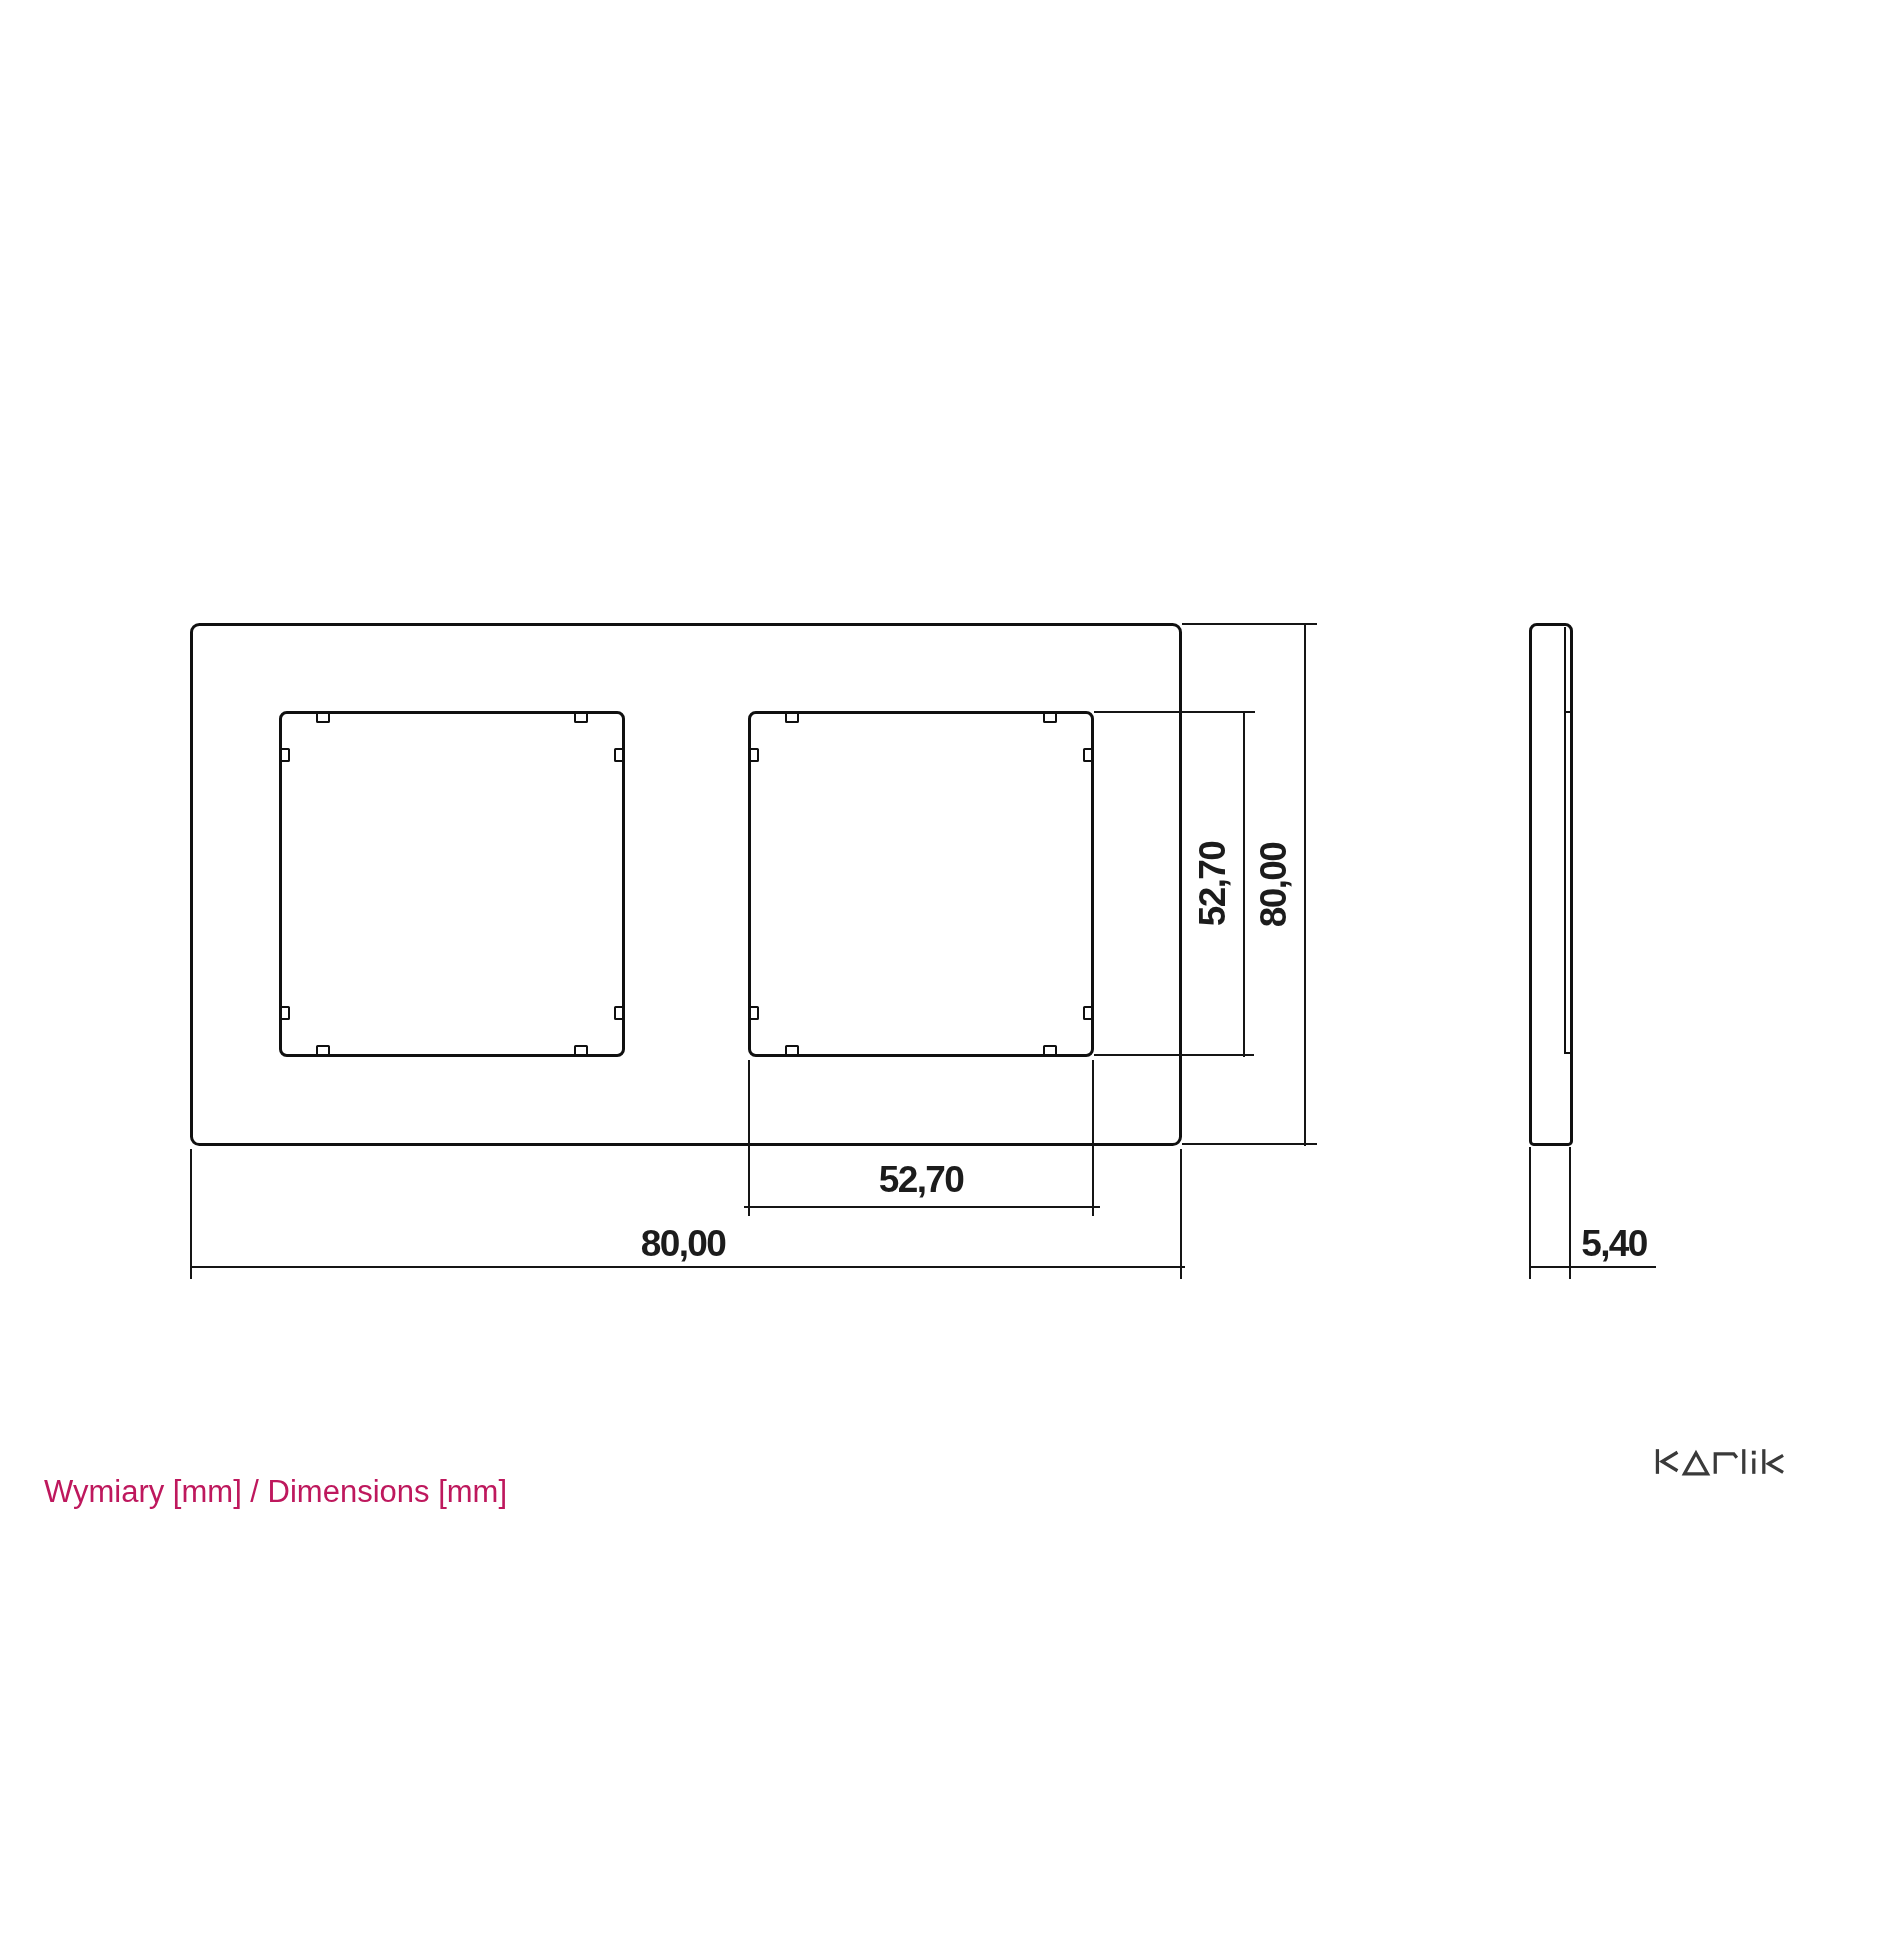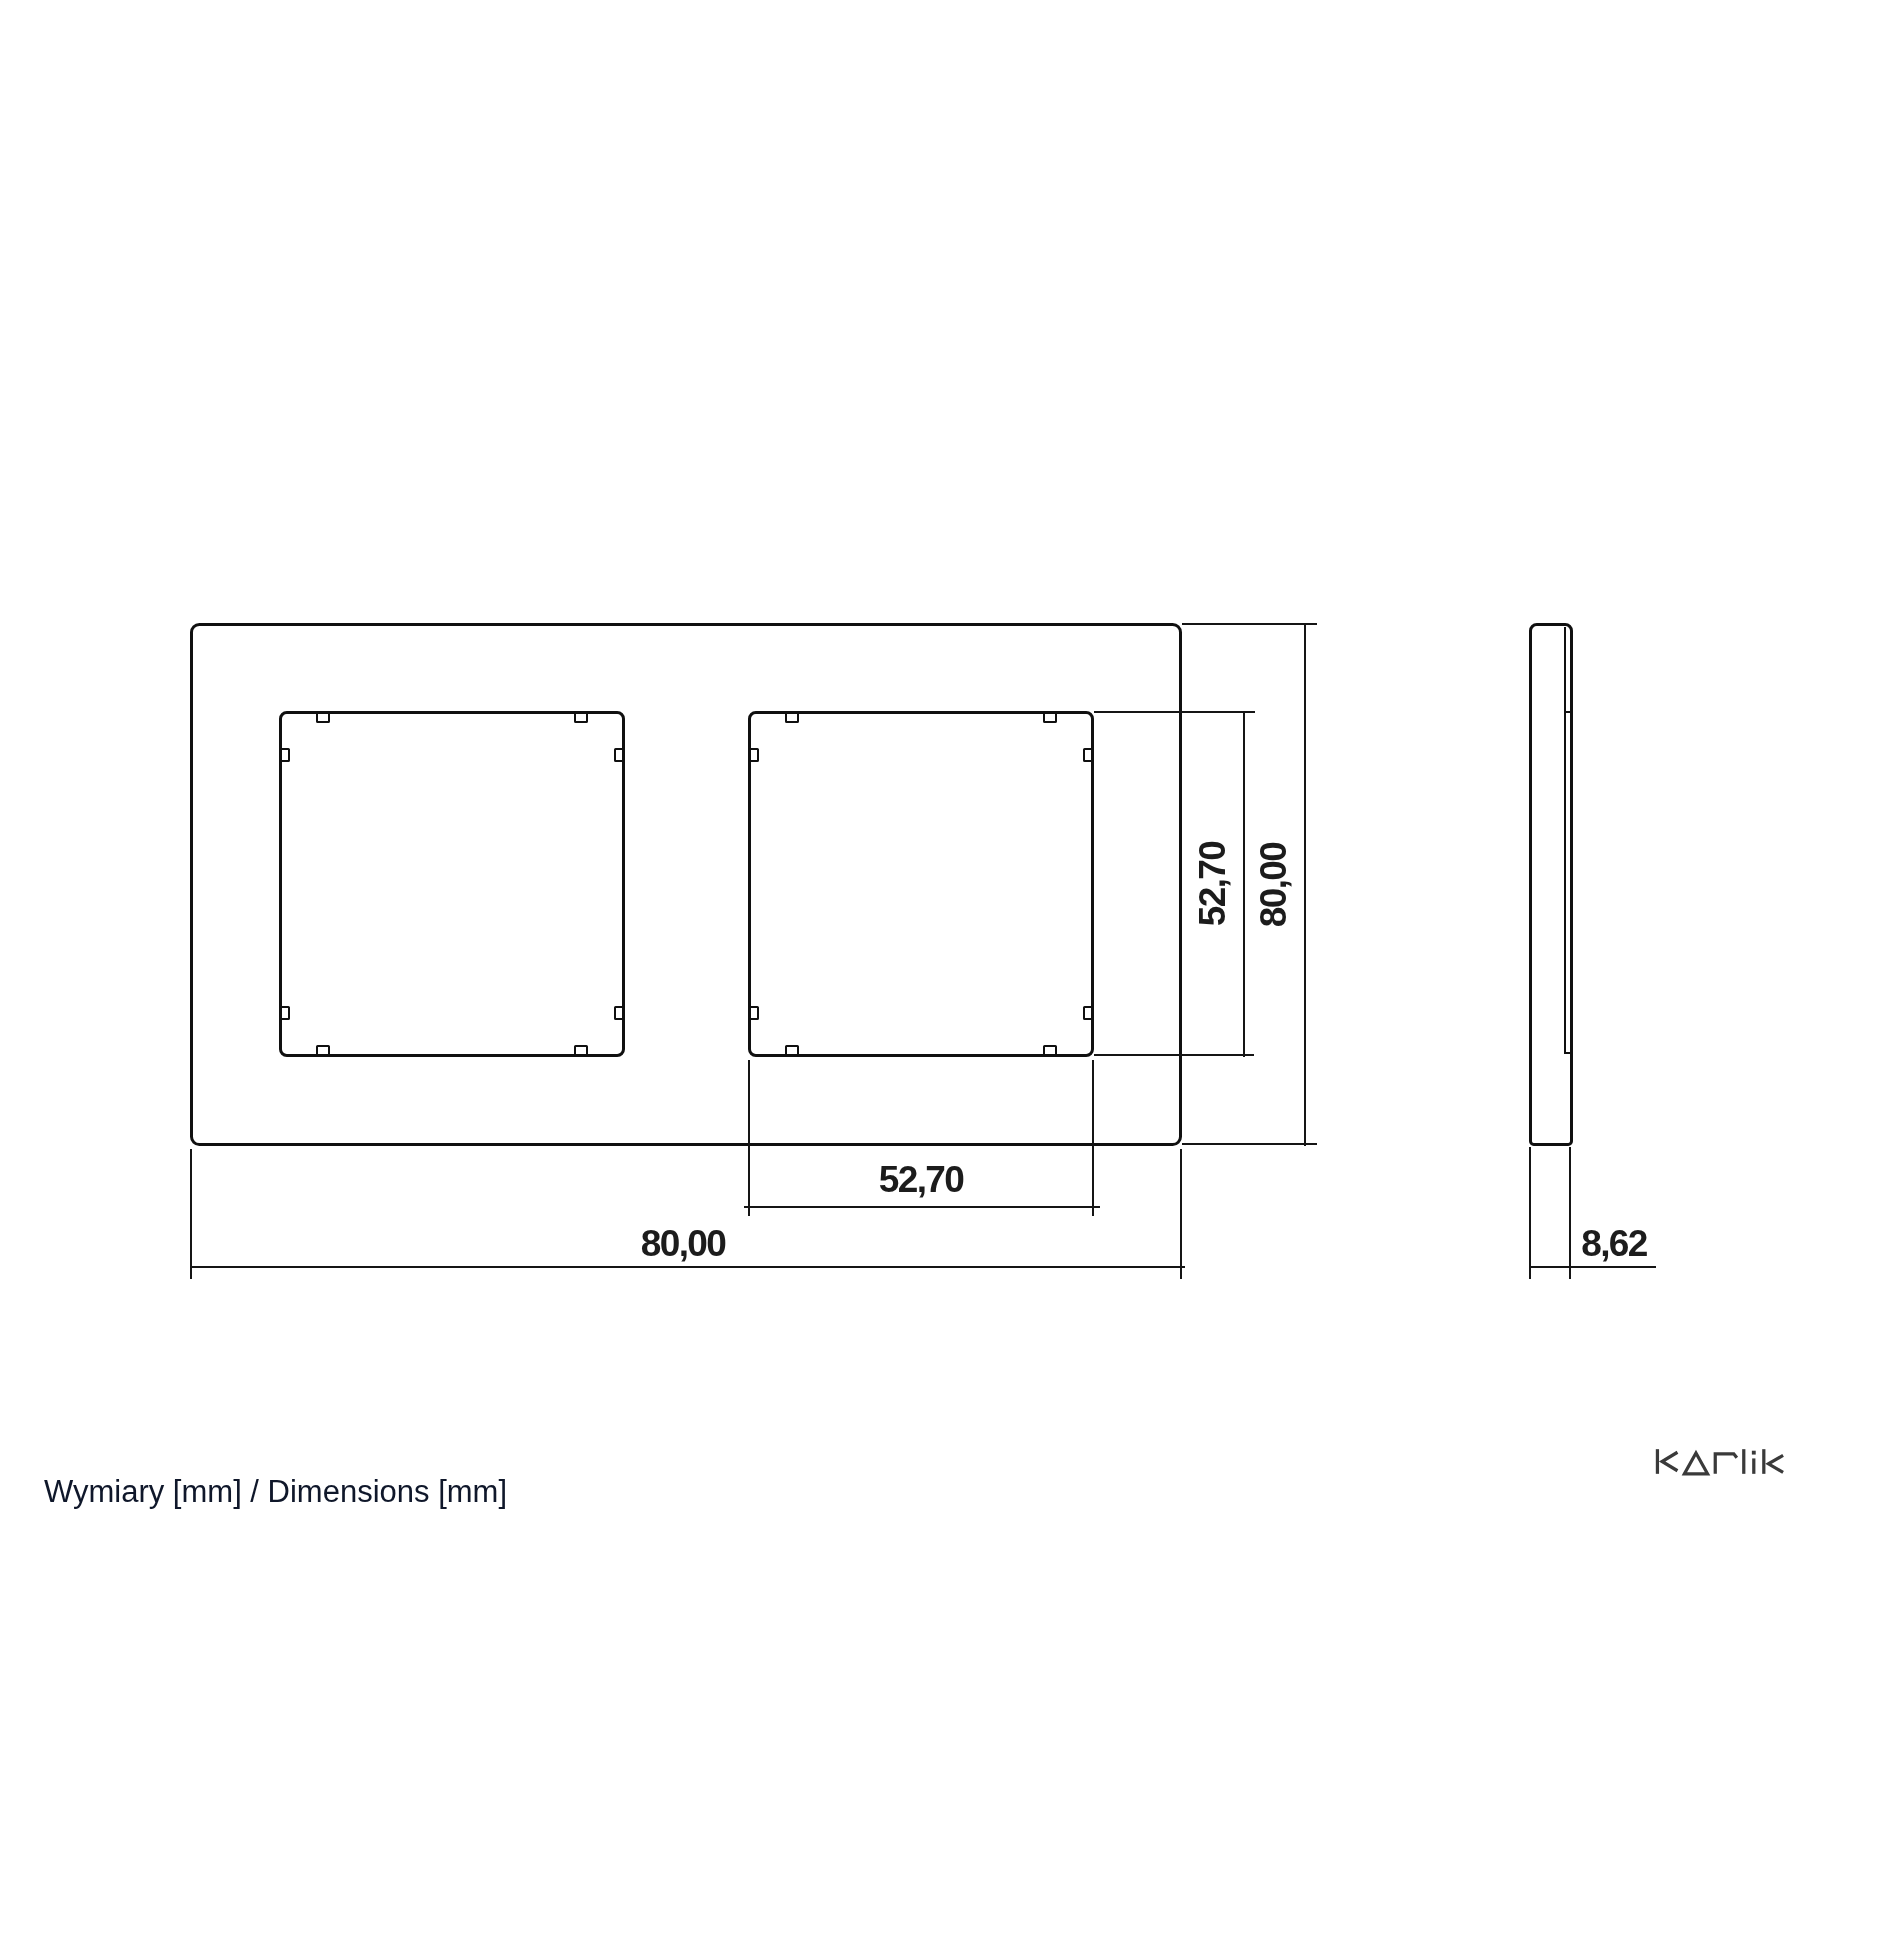--- a/index.html
+++ b/index.html
@@ -28,21 +28,21 @@
   
   .dline{position:absolute;background:#151515;}
   
   .dim{
     position:absolute;color:#1c1c1c;font-weight:bold;font-size:37px;line-height:1;
     letter-spacing:-1.6px;text-align:center;white-space:nowrap;
   }
   .dim.h{width:156px;}
   .dim.vert{transform:translate(-50%,-50%) rotate(-90deg);transform-origin:center;}
   .footer-note{
-    position:absolute;left:44px;top:1474px;font-size:31px;color:#0f172a;
+    position:absolute;left:44px;top:1474px;font-size:31px;color:#be185d;
     letter-spacing:0px;white-space:nowrap;
   }
   .logo{position:absolute;left:1653px;top:1443px;}
 </style>
 </head>
 <body>
 
 <div id="canvas">
 
   <div class="outline frame"></div>
@@ -86,21 +86,21 @@
   <div class="dline" style="left:1569px;top:1147px;width:1.6px;height:132px;"></div>
 
   <div class="dline" style="left:744px;top:1206px;width:356px;height:1.6px;"></div>
   <div class="dline" style="left:190px;top:1266px;width:995px;height:1.6px;"></div>
   <div class="dline" style="left:1243px;top:711px;width:1.6px;height:346px;"></div>
   <div class="dline" style="left:1304px;top:623px;width:1.6px;height:523px;"></div>
   <div class="dline" style="left:1529px;top:1266px;width:127px;height:1.6px;"></div>
 
   <div class="dim h" style="left:843px;top:1161px;">52,70</div>
   <div class="dim h" style="left:605px;top:1225px;">80,00</div>
-  <div class="dim h" style="left:1536px;top:1225px;">8,62</div>
+  <div class="dim h" style="left:1536px;top:1225px;">5,40</div>
   <div class="dim vert" style="left:1212px;top:884px;">52,70</div>
   <div class="dim vert" style="left:1273px;top:885px;">80,00</div>
 
   <div class="footer-note">Wymiary [mm] / Dimensions [mm]</div>
 
   <svg class="logo" width="143" height="37" viewBox="0 0 184 48" role="img" aria-label="karlik">
     <g fill="none" stroke="#3a3a3a" stroke-width="4.2" stroke-linecap="butt" stroke-linejoin="miter">
       <path d="M5,8 V40"></path>
       <path d="M31,12 L11,24 L31,36"></path>
       <path d="M40,40 L55,13 L70,40 Z"></path>

